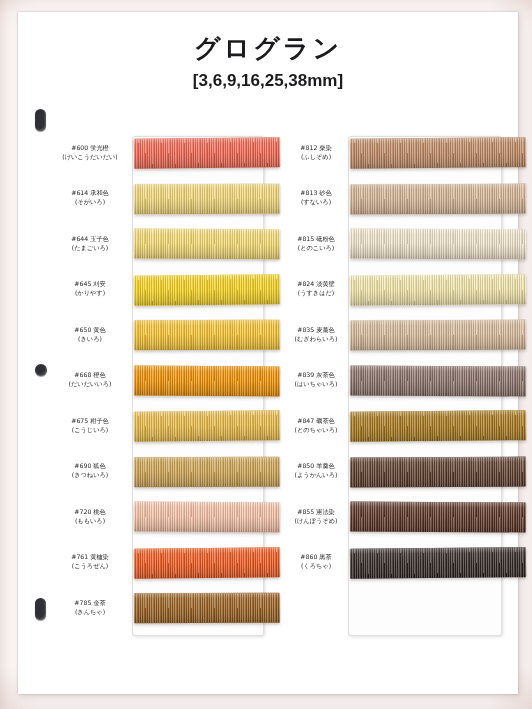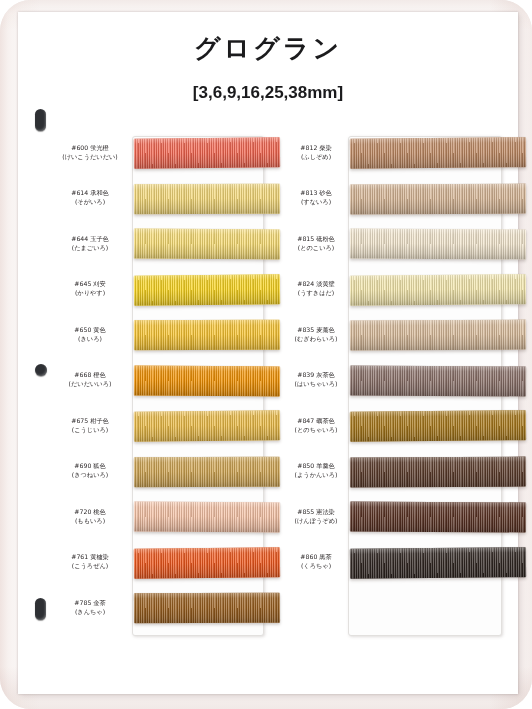--- a/index.html
+++ b/index.html
@@ -4,21 +4,20 @@
 <style>
   html,body{margin:0;padding:0;background:#ffffff;}
   body{width:532px;height:709px;overflow:hidden;
        font-family:"Liberation Sans","DejaVu Sans",sans-serif;}
 
   
   #photo{
     position:relative;width:532px;height:709px;
     background:#f3ecea;
     overflow:hidden;
-    border-radius:31px;
   }
   
   #photo:before{
     content:"";position:absolute;inset:0;
     background:
       linear-gradient(90deg,#efe3e0 0px,#f7f1ef 8px,#fdfbfa 22px,#ffffff 40px,#ffffff 92%,#f4ecea 100%),
       linear-gradient(180deg,#f2eae8 0px,#fcfaf9 14px,#ffffff 30px,#ffffff 94%,#f1e9e7 100%);
     background-blend-mode:multiply;
   }
 
@@ -42,21 +41,21 @@
   
   #header{position:absolute;left:0;top:22px;width:500px;text-align:center;}
   #title{
     font-family:"DejaVu Sans","Liberation Sans",sans-serif;
     font-size:26px;font-weight:700;color:#1b1b1d;letter-spacing:3px;
     line-height:1.1;
   }
   #subtitle{
     font-family:"Liberation Sans","DejaVu Sans",sans-serif;
     font-size:17px;font-weight:700;color:#1b1b1d;letter-spacing:0px;
-    margin-top:20px;
+    margin-top:8px;
   }
 
   
   .column{position:absolute;top:118px;}
   #col-left{left:32px;width:220px;}
   #col-right{left:258px;width:232px;}
 
   
   .card{
     position:absolute;top:6px;background:#fdfdfd;

